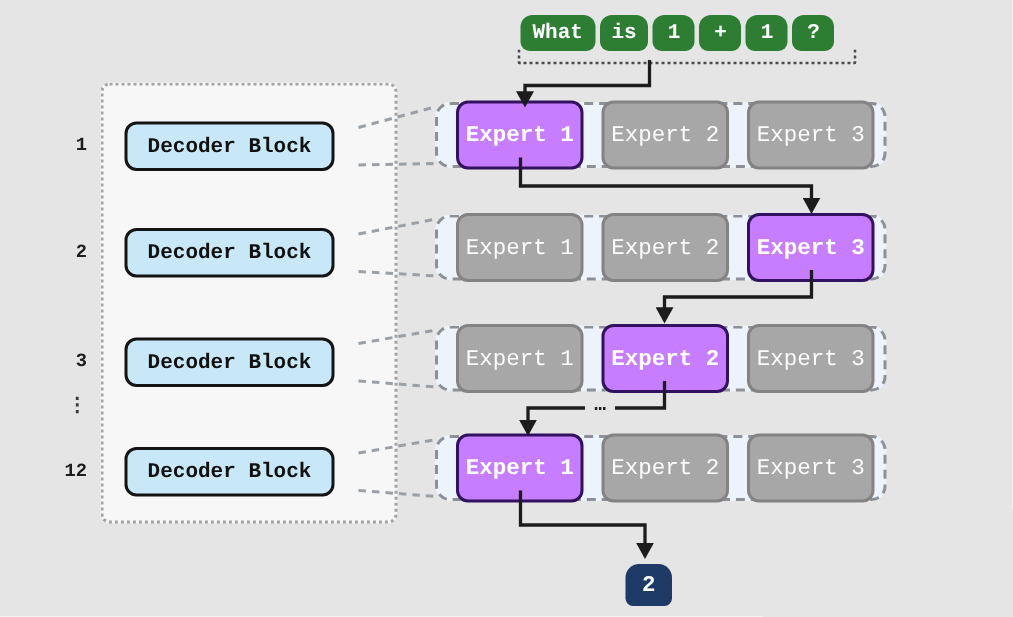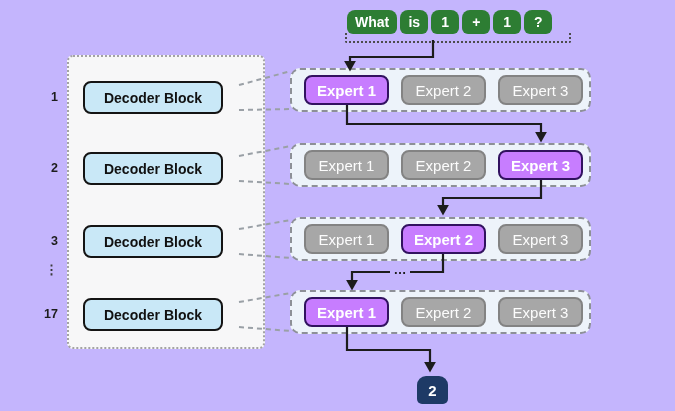--- a/index.html
+++ b/index.html
@@ -1,18 +1,18 @@
 <!DOCTYPE html>
 <html><head>
 <meta charset="utf-8">
 <style>
   html,body{margin:0;padding:0;background:#fff;}
   .canvas{
-    position:relative;width:675px;height:411px;background:#c4b5fd;overflow:hidden;
-    font-family:Liberation Sans, sans-serif;
+    position:relative;width:675px;height:411px;background:#e5e5e5;overflow:hidden;
+    font-family:Liberation Mono, monospace;
   }
   
   .tokens{position:absolute;left:347px;top:10px;display:flex;gap:3px;}
   .token{
     display:inline-block;min-width:12px;text-align:center;padding:3px 8px;
     background:#2d7d33;color:#fff;font-weight:bold;font-size:14px;line-height:18px;
     border-radius:8px 8px 6px 6px;
   }
   .token-underline{
     position:absolute;left:345px;top:33px;width:222px;height:8px;
@@ -37,21 +37,21 @@
     position:absolute;left:26px;top:262px;width:32px;text-align:right;
     font-weight:bold;font-size:13px;color:#3a3a3a;z-index:2;letter-spacing:0;
   }
   
   .expert-row{
     position:absolute;left:290px;width:301px;height:44px;box-sizing:border-box;
     background:#edf3fa;border:2px dashed #8d9097;border-radius:10px;
     display:flex;align-items:center;gap:12px;padding-left:12px;z-index:2;
   }
   .expert{
-    width:85px;height:30px;box-sizing:border-box;border-radius:8px;
+    width:85px;height:46px;box-sizing:border-box;border-radius:8px;
     display:flex;align-items:center;justify-content:center;
     font-size:15px;color:#fcfcfc;
     background:#a7a7a7;border:2px solid #838383;
   }
   .expert.active{
     background:#c77dff;border:2px solid #321260;color:#fff;font-weight:bold;
   }
   .skip-dots{
     position:absolute;left:391px;top:262px;width:18px;text-align:center;
     font-weight:bold;font-size:13px;color:#1c1c1c;z-index:6;
@@ -78,21 +78,21 @@
     <span class="token">?</span>
   </div>
   <div class="token-underline"></div>
 
   <div class="decoder-container"></div>
 
   <div class="layer-num" style="top:89px">1</div>
   <div class="layer-num" style="top:160px">2</div>
   <div class="layer-num" style="top:233px">3</div>
   <div class="stack-ellipsis">⋮</div>
-  <div class="layer-num" style="top:306px">17</div>
+  <div class="layer-num" style="top:306px">12</div>
 
   <div class="decoder-block" style="top:81px">Decoder Block</div>
   <div class="decoder-block" style="top:152px">Decoder Block</div>
   <div class="decoder-block" style="top:225px">Decoder Block</div>
   <div class="decoder-block" style="top:298px">Decoder Block</div>
 
   <div class="expert-row" style="top:68px">
     <div class="expert active">Expert 1</div>
     <div class="expert">Expert 2</div>
     <div class="expert">Expert 3</div>

